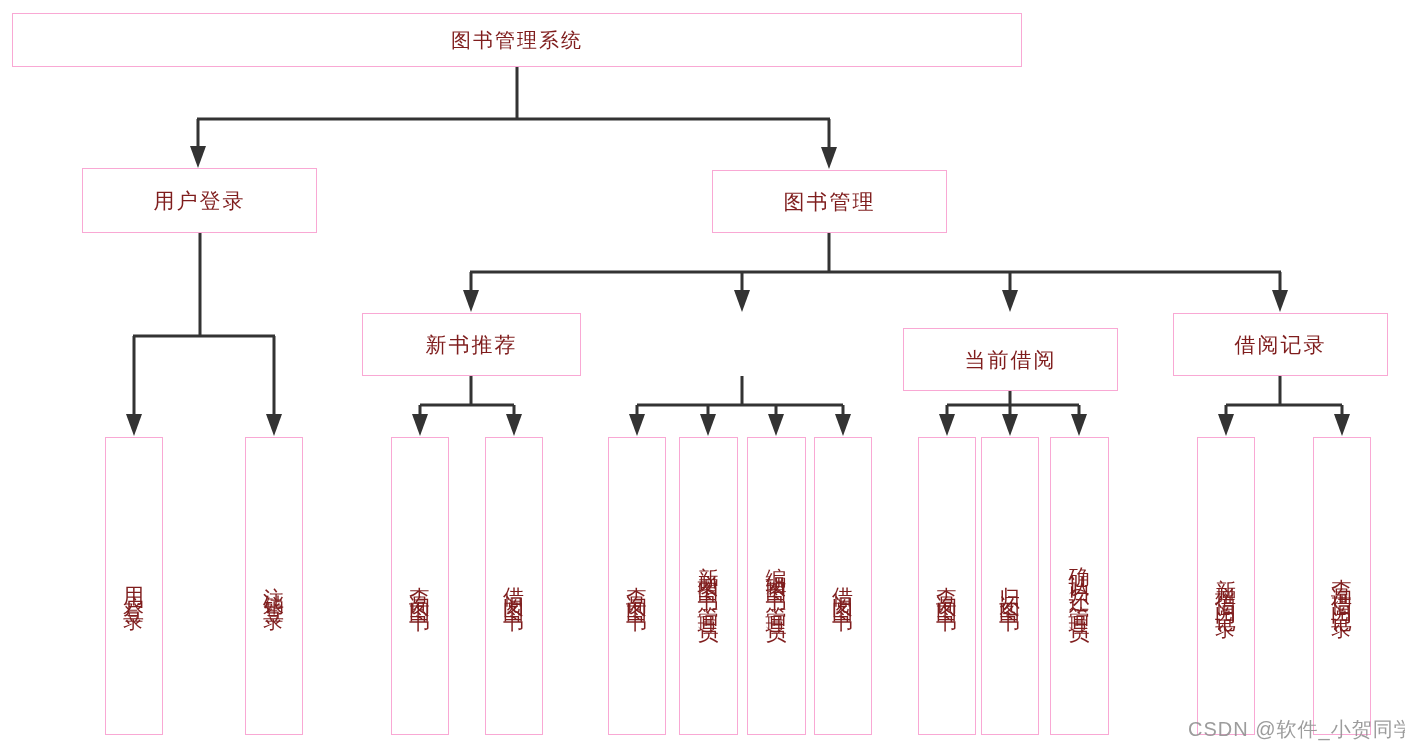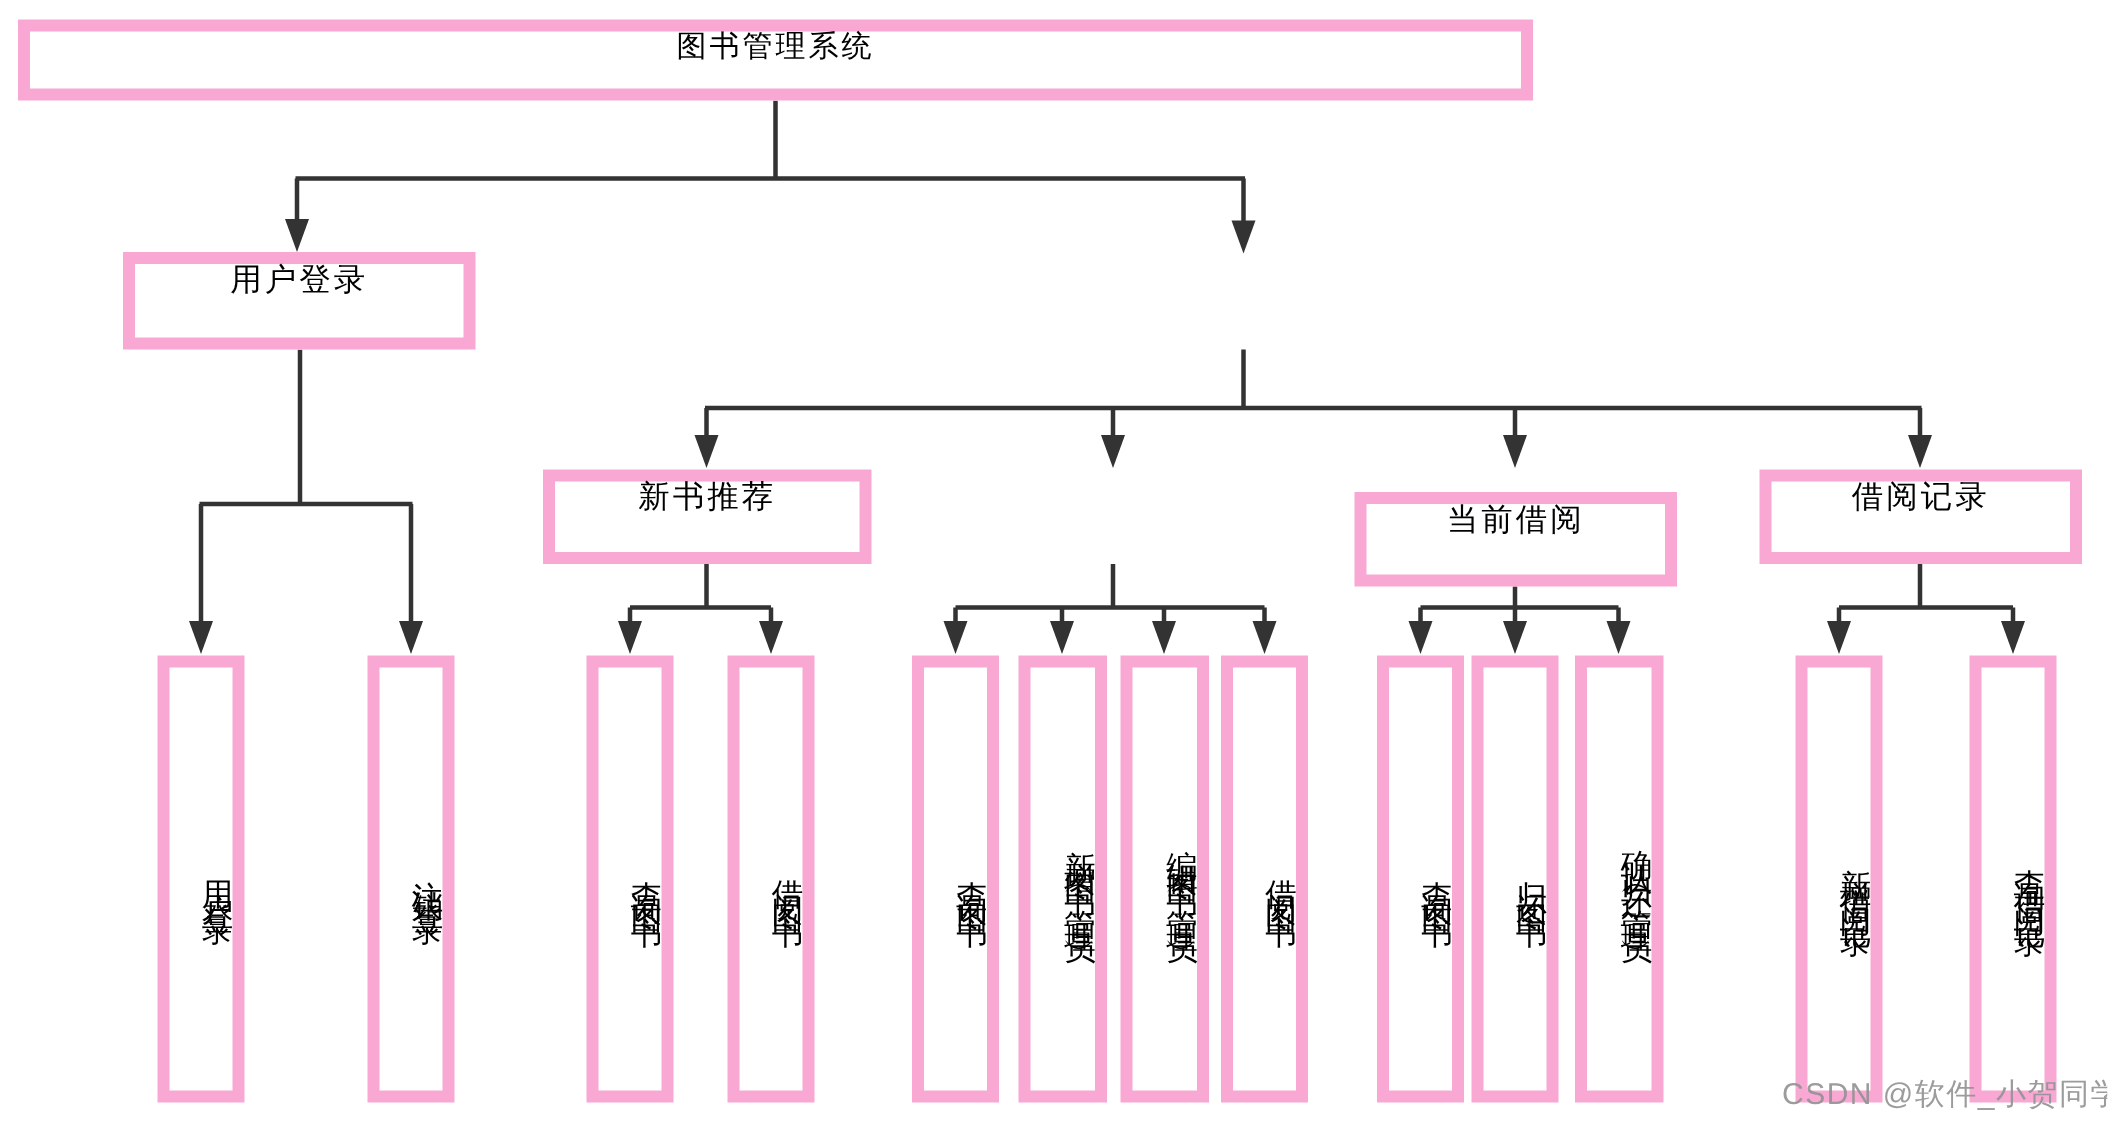--- a/index.html
+++ b/index.html
@@ -8,23 +8,23 @@
     width:1405px;height:747px;
     background:#ffffff;
     overflow:hidden;
     font-family:"Liberation Sans","DejaVu Sans",sans-serif;
   }
   .connectors{position:absolute;left:0;top:0;}
   .node{
     position:absolute;
     box-sizing:border-box;
     background:#ffffff;
-    border:8px solid #f9a8d4;
-    display:flex;justify-content:center;
-    color:#000000;
+    border:1px solid #f9a8d4;
+    display:flex;align-items:center;justify-content:center;
+    color:#7f1d1d;
     line-height:1;
   }
   .node.h{font-size:21px;letter-spacing:2px;}
   .node.root{font-size:20px;}
   .node.v{
     writing-mode:vertical-rl;
     text-orientation:mixed;
     font-size:21px;
     letter-spacing:8px;
   }
@@ -82,20 +82,23 @@
     </g>
   </svg>
 
   <div class="node h root" style="left:12px;top:13px;width:1010px;height:54px">
     <span>图书管理系统</span>
   </div>
 
   <div class="node h" style="left:82px;top:168px;width:235px;height:65px">
     <span>用户登录</span>
   </div>
+  <div class="node h" style="left:712px;top:170px;width:235px;height:63px">
+    <span>图书管理</span>
+  </div>
 
   <div class="node h" style="left:362px;top:313px;width:219px;height:63px">
     <span>新书推荐</span>
   </div>
   <div class="node h" style="left:903px;top:328px;width:215px;height:63px">
     <span>当前借阅</span>
   </div>
   <div class="node h" style="left:1173px;top:313px;width:215px;height:63px">
     <span>借阅记录</span>
   </div>

